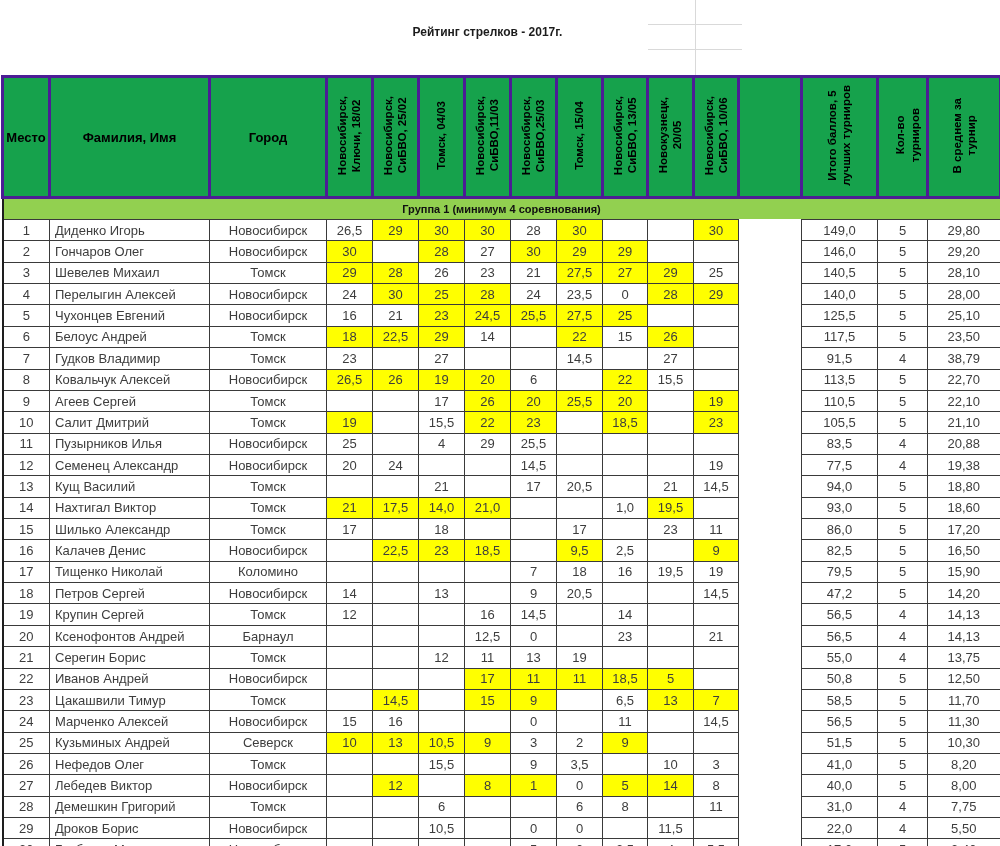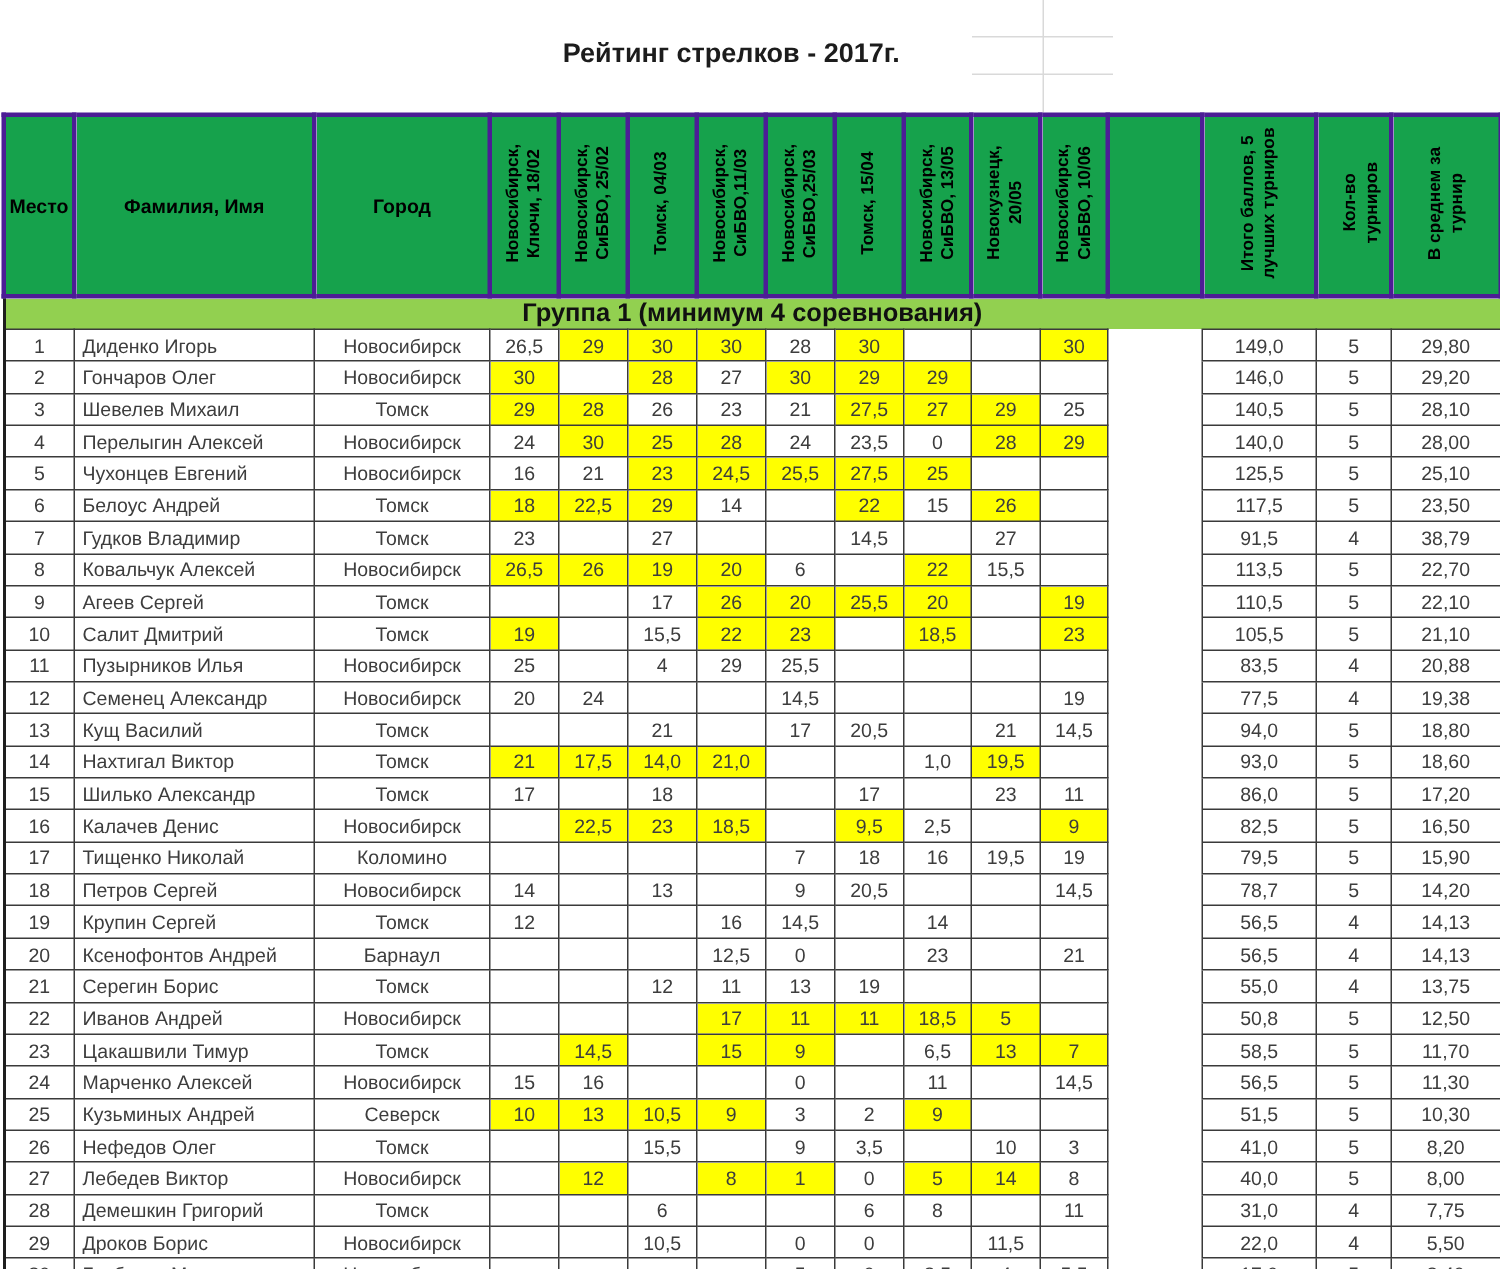--- a/index.html
+++ b/index.html
@@ -12,21 +12,21 @@
     color:#3d3d3d;
   }
   .gridline { position:absolute; background:#d9d9d9; }
   .gl-v  { left:695px; top:0; width:1px; height:75px; }
   .gl-h1 { left:648px; top:24px; width:94px; height:1px; }
   .gl-h2 { left:648px; top:49px; width:94px; height:1px; }
 
   .title {
     position:absolute; top:25px; left:0; width:975px;
     text-align:center;
-    font-size:18px; font-weight:bold; color:#1c1c1c;
+    font-size:12px; font-weight:bold; color:#1c1c1c;
   }
 
   table.rating {
     position:absolute; left:1px; top:75px;
     width:998px;
     border-collapse:collapse;
     table-layout:fixed;
     border:2px solid #1e1e1e;
   }
   th, td { border:1px solid #3a3a3a; padding:0; overflow:hidden; }
@@ -51,21 +51,21 @@
     font-weight:bold;
     max-height:112px;
   }
   .vtext .cnt-label, .vtext .cnt-note { display:block; white-space:pre-line; }
 
   tr.banner-row td {
     background:#92d050;
     height:20px;
     text-align:center;
     font-weight:bold;
-    font-size:17px;
+    font-size:11px;
     color:#111;
     border-bottom:none;
   }
 
   tr.data td { height:20.37px; font-size:13px; background:#ffffff; }
   tr.data td.c { text-align:center; }
   tr.data td.name { text-align:left; padding-left:5px; font-size:13px; }
   tr.data td.score.hl { background:#ffff00; }
   tr.data td.spacer { border-top:none; border-bottom:none; background:#ffffff; }
 </style>
@@ -449,21 +449,21 @@
     <td class="c score">14</td>
     <td class="c score"></td>
     <td class="c score">13</td>
     <td class="c score"></td>
     <td class="c score">9</td>
     <td class="c score">20,5</td>
     <td class="c score"></td>
     <td class="c score"></td>
     <td class="c score">14,5</td>
     <td class="spacer"></td>
-    <td class="c total">78,7</td>
+    <td class="c total">47,2</td>
     <td class="c count">5</td>
     <td class="c avg">14,20</td>
   </tr>
       <tr class="data">
     <td class="c place">19</td>
     <td class="name">Крупин Сергей</td>
     <td class="c city">Томск</td>
     <td class="c score">12</td>
     <td class="c score"></td>
     <td class="c score"></td>

